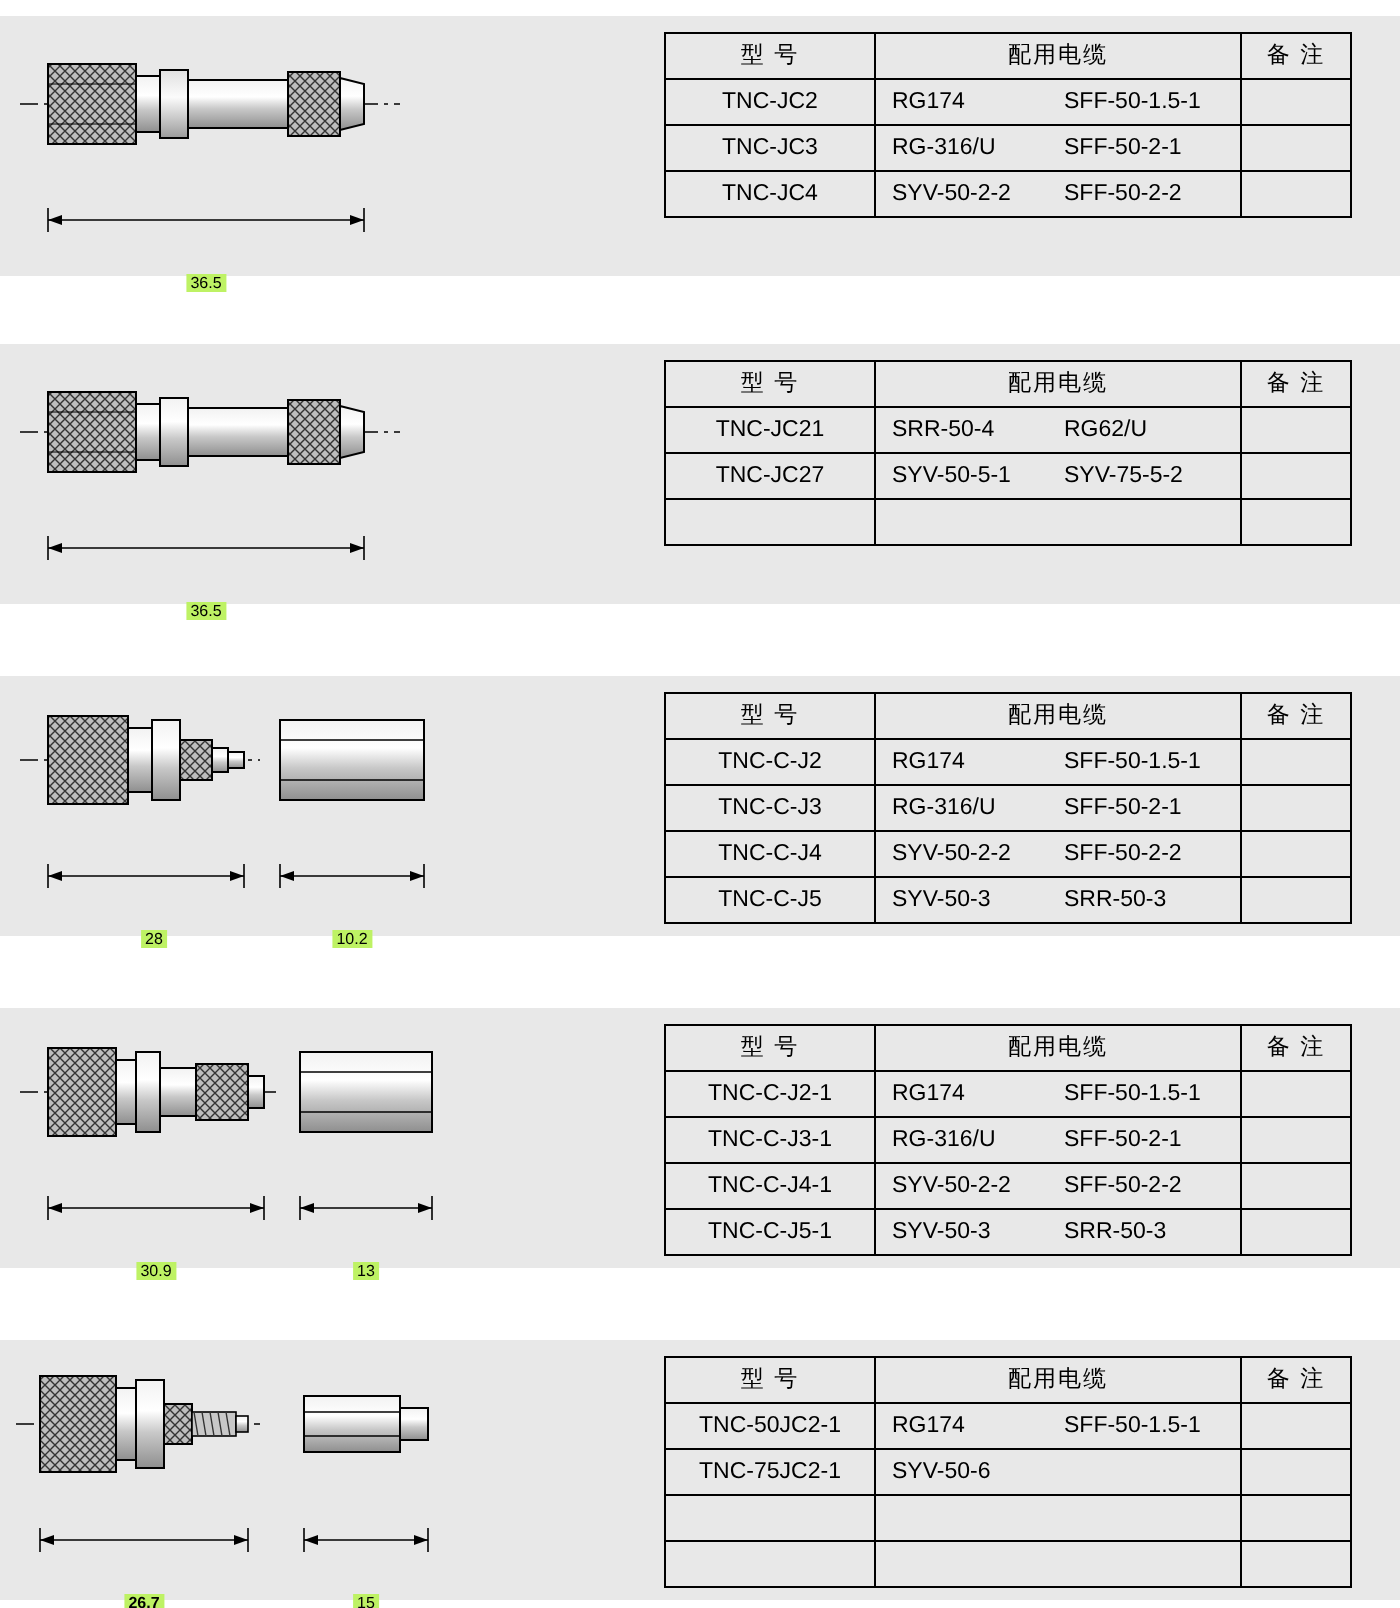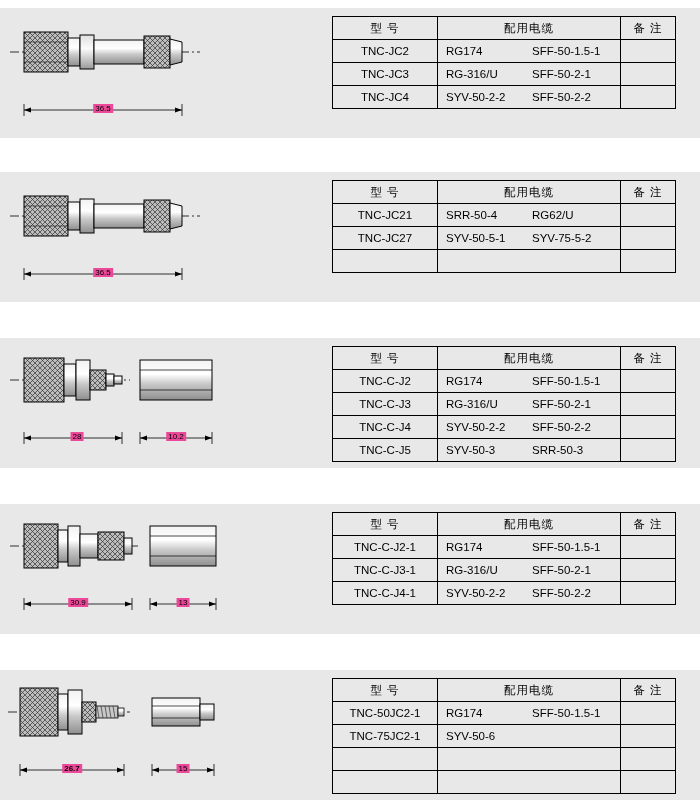--- a/index.html
+++ b/index.html
@@ -72,23 +72,24 @@
     font-size: 11.5px;
   }
   .cable-cell span { display: inline-block; }
   .cable-cell .c1 { text-align: left; min-width: 74px; }
   .cable-cell .c2 { text-align: left; min-width: 80px; }
 
   .model-small { font-size: 9.5px; letter-spacing: -0.2px; }
   .dimlabel {
     position: absolute;
     font-size: 8px;
-    background: #ec4899;
+    background: #bef264;
     padding: 0 2px;
     transform: translateX(-50%);
+    margin-top: 33px;
   }
   .connector-svg { position: absolute; top: 0; left: 0; }
 </style>
 </head>
 <body>
 
 <div class="sheet">
 
   <div class="block" style="top:8px; height:130px;">
     <div class="drawing-area">
@@ -424,20 +425,30 @@
           <tr>
             <td>TNC-C-J4-1</td>
             <td>
               <div class="cable-cell">
                 <span class="c1">SYV-50-2-2</span>
                 <span class="c2">SFF-50-2-2</span>
               </div>
             </td>
             <td></td>
           </tr>
+          <tr>
+            <td>TNC-C-J5-1</td>
+            <td>
+              <div class="cable-cell">
+                <span class="c1">SYV-50-3</span>
+                <span class="c2">SRR-50-3</span>
+              </div>
+            </td>
+            <td></td>
+          </tr>
         </tbody>
       </table>
     </div>
   </div>
 
   <div class="block" style="top:670px; height:130px;">
     <div class="drawing-area">
       <svg class="connector-svg" width="330" height="130" viewBox="0 0 330 130">
         <defs>
           <pattern id="knurl5" width="5" height="5" patternUnits="userSpaceOnUse">

